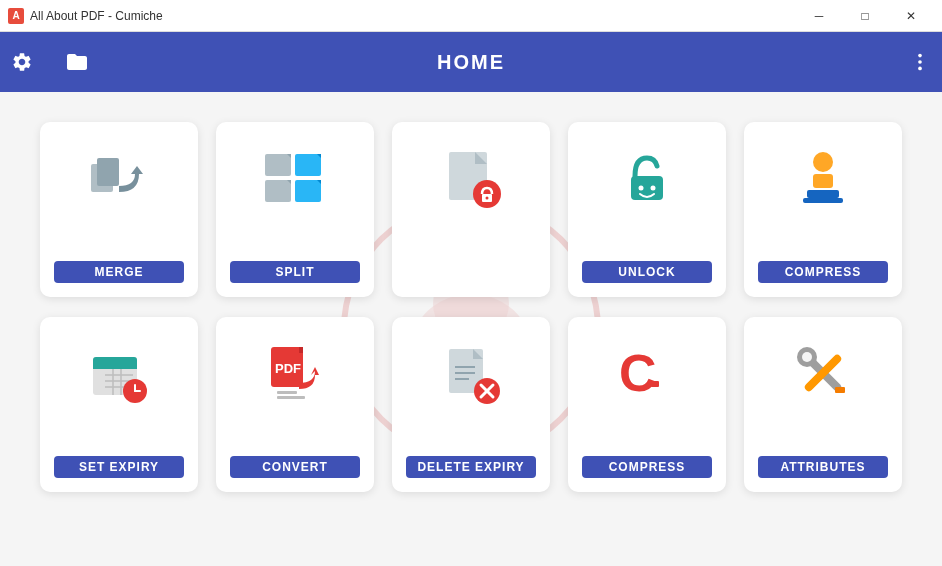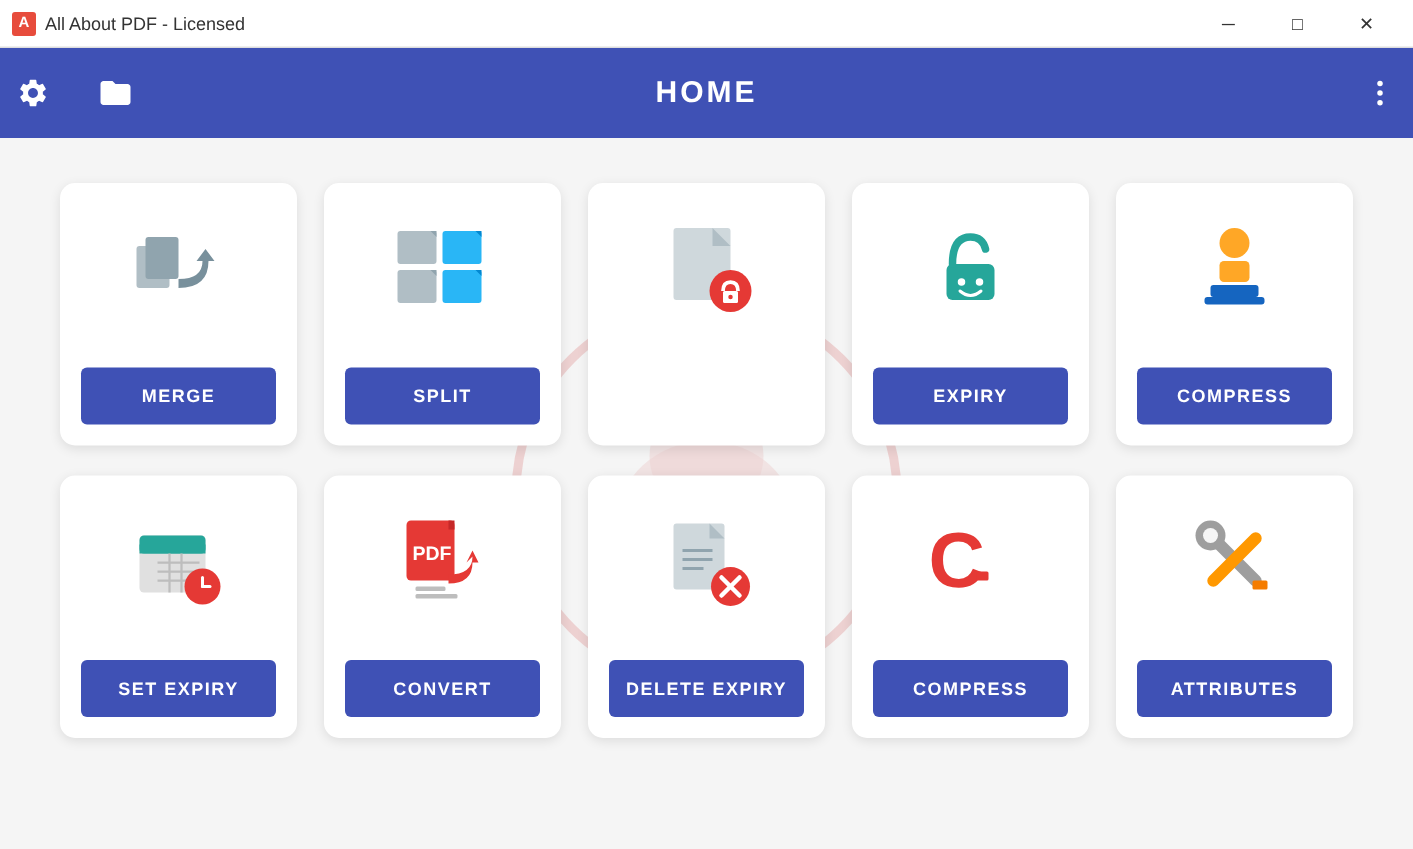--- a/index.html
+++ b/index.html
@@ -174,39 +174,39 @@
       align-items: flex-start;
       justify-content: center;
     }
 
     .card-btn {
       background: #3f51b5;
       color: white;
       border: none;
       border-radius: 4px;
       width: 130px;
-      height: 38px;
+      height: 22px;
       font-size: 12px;
       font-weight: 700;
       letter-spacing: 1px;
       cursor: pointer;
       display: flex;
       align-items: center;
       justify-content: center;
     }
 
     
     svg { display: block; }
   </style>
 </head>
 <body>
 
 <div class="title-bar">
   <div class="title-bar-icon">A</div>
-  <span class="title-bar-text">All About PDF - Licensed</span>
+  <span class="title-bar-text">All About PDF - Cumiche</span>
   <div class="title-bar-buttons">
     <button class="title-bar-btn">─</button>
     <button class="title-bar-btn">□</button>
     <button class="title-bar-btn close">✕</button>
   </div>
 </div>
 
 <div class="app-header">
   <div class="header-left">
     <button class="header-icon-btn">
@@ -299,21 +299,21 @@
         <svg width="68" height="68" viewBox="0 0 68 68">
 
           <rect x="18" y="32" width="32" height="24" rx="4" fill="#26a69a"></rect>
           <path d="M22 32 Q22 14 34 14 Q42 14 44 22" fill="none" stroke="#26a69a" stroke-width="5" stroke-linecap="round"></path>
 
           <circle cx="28" cy="44" r="2.5" fill="white"></circle>
           <circle cx="40" cy="44" r="2.5" fill="white"></circle>
           <path d="M27 50 Q34 56 41 50" fill="none" stroke="white" stroke-width="2" stroke-linecap="round"></path>
         </svg>
       </div>
-      <button class="card-btn">EXPIRY</button>
+      <button class="card-btn">UNLOCK</button>
     </div>
 
     <div class="card">
       <div class="card-icon">
         <svg width="68" height="68" viewBox="0 0 68 68">
 
           <circle cx="34" cy="18" r="10" fill="#ffa726"></circle>
           <rect x="24" y="30" width="20" height="14" rx="3" fill="#ffa726"></rect>
 
           <rect x="18" y="46" width="32" height="8" rx="2" fill="#1565c0"></rect>

